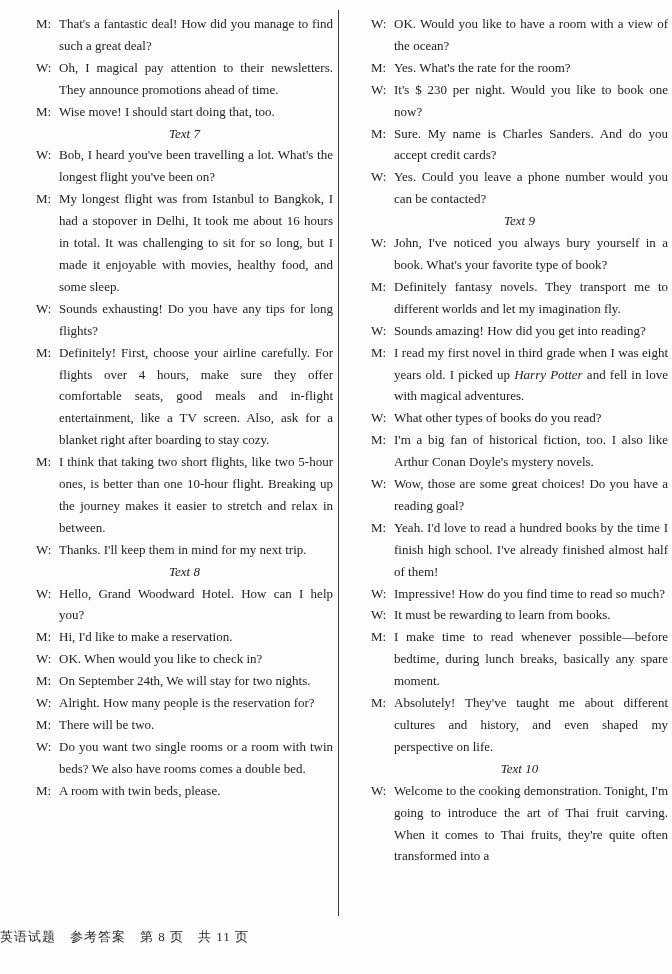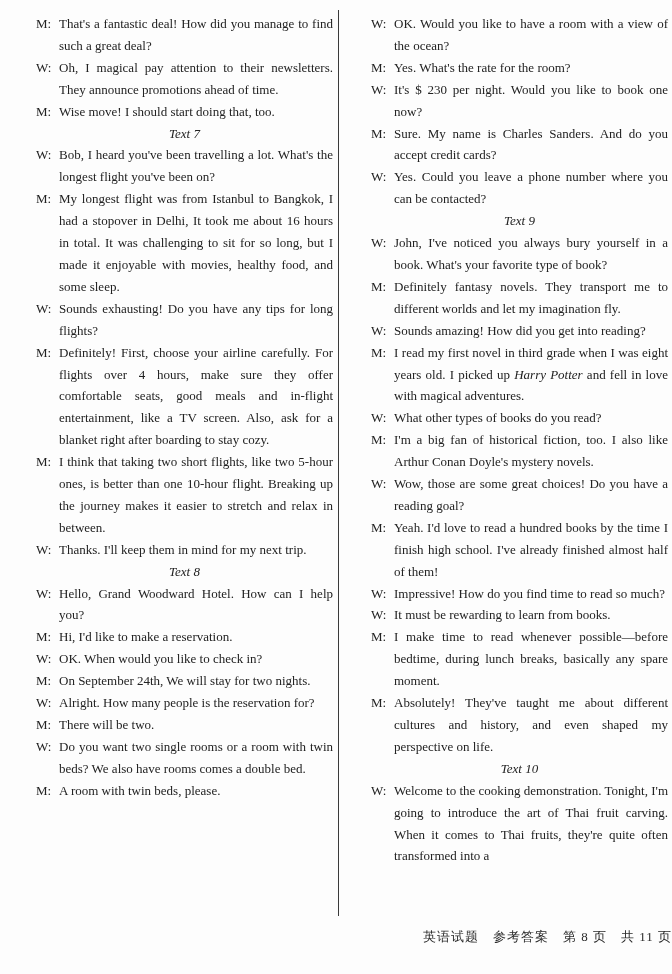--- a/index.html
+++ b/index.html
@@ -41,21 +41,21 @@
     font-weight: normal;
   }
   .text-heading {
     font-style: italic;
     text-align: center;
   }
   .footer {
     position: absolute;
     left: 0; top: 928px;
     width: 672px;
-    text-align: right;
+    text-align: left;
     font-size: 13px;
     color: #2a2a2a;
     letter-spacing: 1px;
   }
 </style>
 </head>
 <body>
 
 <div class="page">
   <div class="column left">
@@ -80,21 +80,21 @@
       <p class="turn"><span class="spk">M:</span><span>A room with twin beds, please.</span></p>
     </div>
 
   <div class="divider"></div>
 
   <div class="column right">
       <p class="turn"><span class="spk">W:</span><span>OK. Would you like to have a room with a view of the ocean?</span></p>
       <p class="turn"><span class="spk">M:</span><span>Yes. What's the rate for the room?</span></p>
       <p class="turn"><span class="spk">W:</span><span>It's $ 230 per night. Would you like to book one now?</span></p>
       <p class="turn"><span class="spk">M:</span><span>Sure. My name is Charles Sanders. And do you accept credit cards?</span></p>
-      <p class="turn"><span class="spk">W:</span><span>Yes. Could you leave a phone number where you can be contacted?</span></p>
+      <p class="turn"><span class="spk">W:</span><span>Yes. Could you leave a phone number would you can be contacted?</span></p>
       <p class="text-heading">Text 9</p>
       <p class="turn"><span class="spk">W:</span><span>John, I've noticed you always bury yourself in a book. What's your favorite type of book?</span></p>
       <p class="turn"><span class="spk">M:</span><span>Definitely fantasy novels. They transport me to different worlds and let my imagination fly.</span></p>
       <p class="turn"><span class="spk">W:</span><span>Sounds amazing! How did you get into reading?</span></p>
       <p class="turn"><span class="spk">M:</span><span>I read my first novel in third grade when I was eight years old. I picked up </span><i>Harry Potter</i><span> and fell in love with magical adventures.</span></p>
       <p class="turn"><span class="spk">W:</span><span>What other types of books do you read?</span></p>
       <p class="turn"><span class="spk">M:</span><span>I'm a big fan of historical fiction, too. I also like Arthur Conan Doyle's mystery novels.</span></p>
       <p class="turn"><span class="spk">W:</span><span>Wow, those are some great choices! Do you have a reading goal?</span></p>
       <p class="turn"><span class="spk">M:</span><span>Yeah. I'd love to read a hundred books by the time I finish high school. I've already finished almost half of them!</span></p>
       <p class="turn"><span class="spk">W:</span><span>Impressive! How do you find time to read so much?</span></p>

